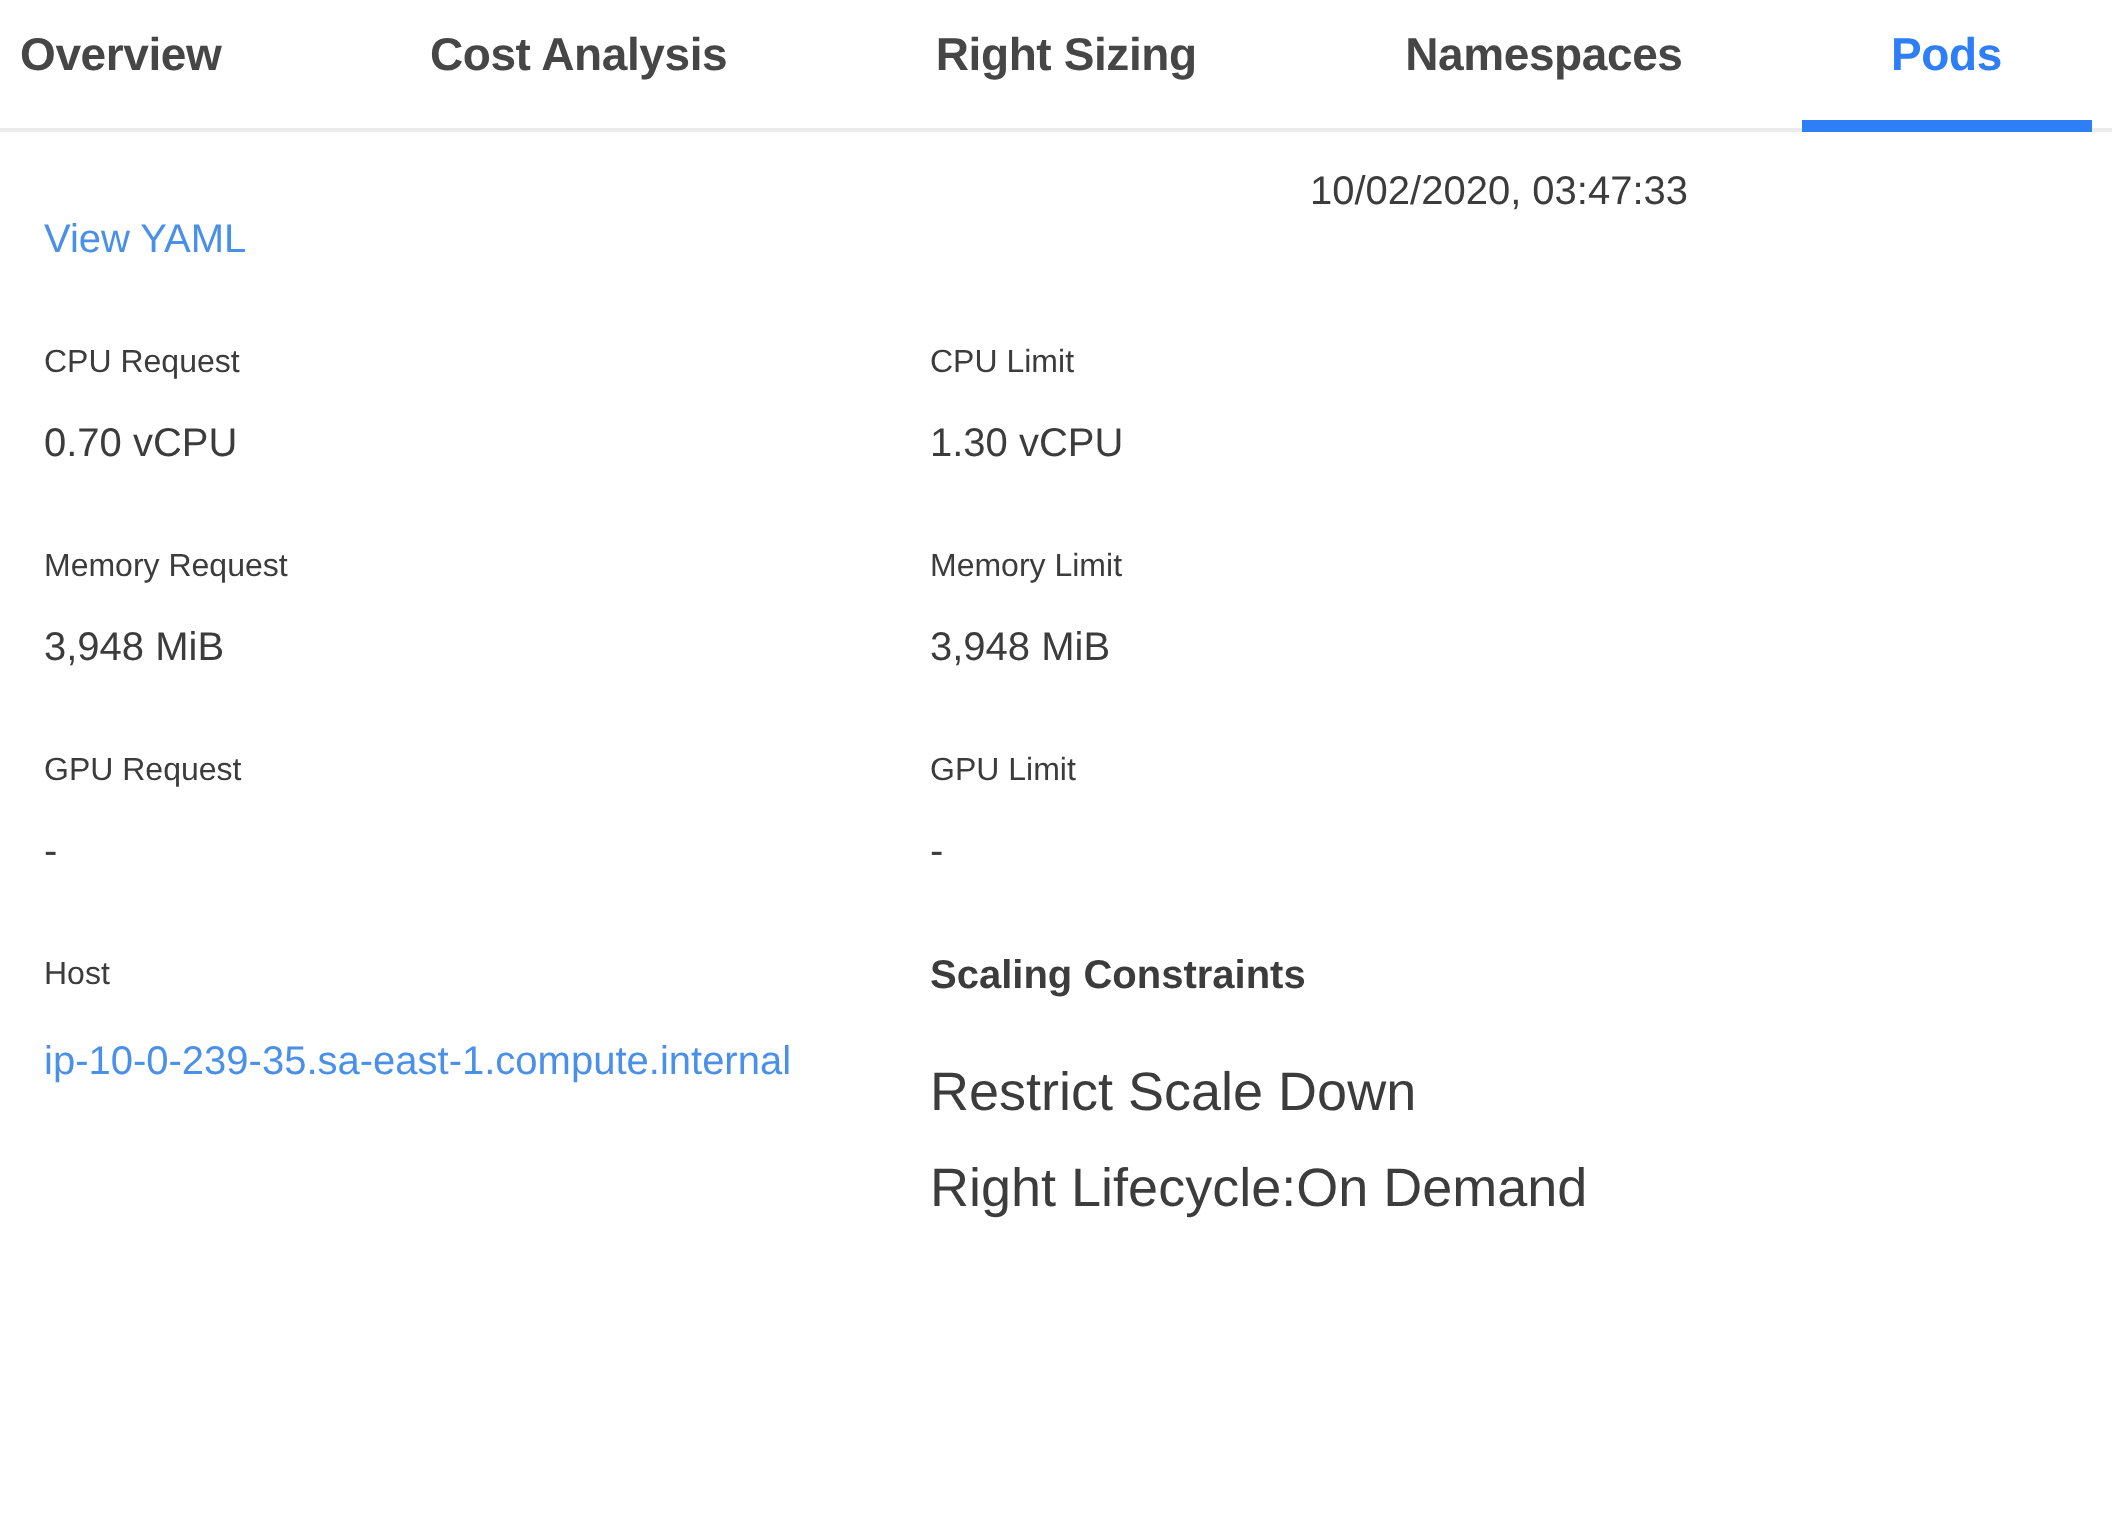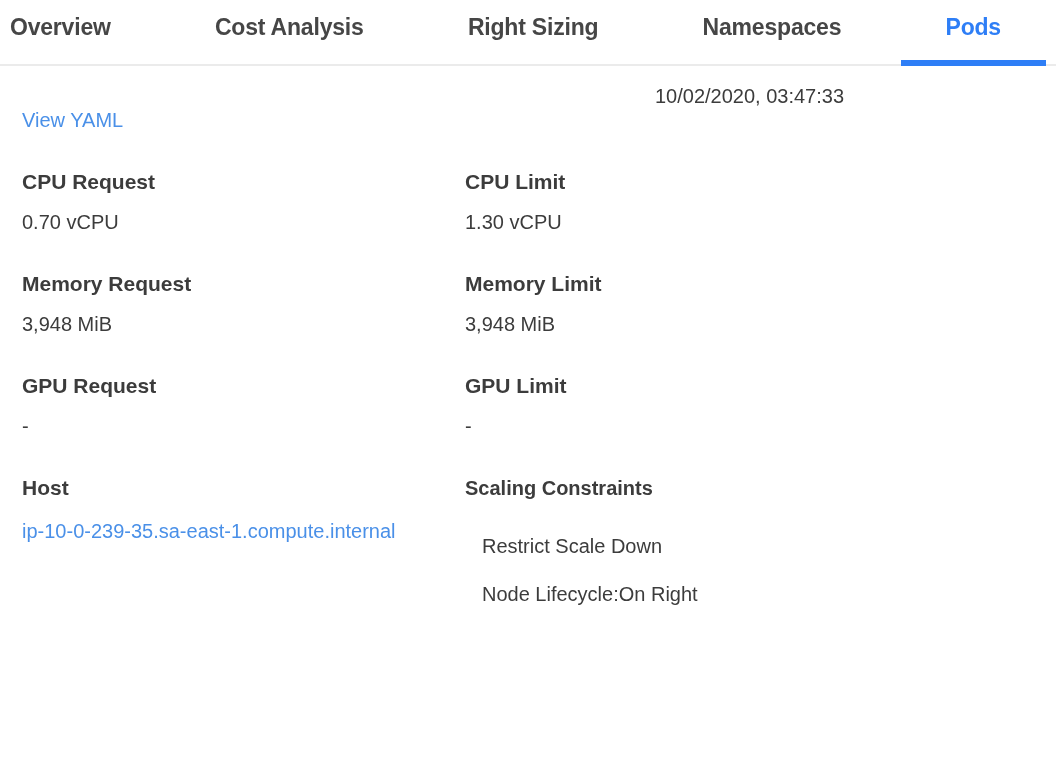--- a/index.html
+++ b/index.html
@@ -63,22 +63,22 @@
     color: var(--link);
     font-size: 20px;
     line-height: 25px;
     text-decoration: none;
     cursor: pointer;
     margin-top: 24px;
   }
   .timestamp { font-size: 20px; line-height: 25px; color: var(--text); text-align: center; }
   .field { margin-bottom: 38px; }
   .field-label {
-    font-size: 21px;
-    font-weight: 700;
+    font-size: 16px;
+    font-weight: 400;
     line-height: 24px;
     color: var(--text);
     margin-bottom: 16px;
   }
   .field-value {
     font-size: 20px;
     line-height: 24px;
     color: var(--text);
   }
   .field-value.is-link {
@@ -89,24 +89,23 @@
     cursor: pointer;
   }
   .field.link-field { margin-bottom: 32px; }
   .scaling-title {
     font-size: 20px;
     font-weight: 700;
     line-height: 24px;
     margin-bottom: 34px;
   }
   .scaling-item {
-    font-size: 20px;
+    font-size: 27px;
     line-height: 24px;
     margin-bottom: 24px;
-    margin-left: 17px;
   }
 </style>
 </head>
 <body>
 
 <nav class="tabbar">
   <div class="tab">Overview</div>
   <div class="tab">Cost Analysis</div>
   <div class="tab">Right Sizing</div>
   <div class="tab">Namespaces</div>
@@ -151,18 +150,18 @@
         <div class="field-value">3,948 MiB</div>
       </div>
       <div class="field">
         <div class="field-label">GPU Limit</div>
         <div class="field-value">-</div>
       </div>
 
       <section>
         <div class="scaling-title">Scaling Constraints</div>
         <div class="scaling-item">Restrict Scale Down</div>
-        <div class="scaling-item">Node Lifecycle:On Right</div>
+        <div class="scaling-item">Right Lifecycle:On Demand</div>
       </section>
     </div>
 
   </div>
 </main>
 
 </body></html>

